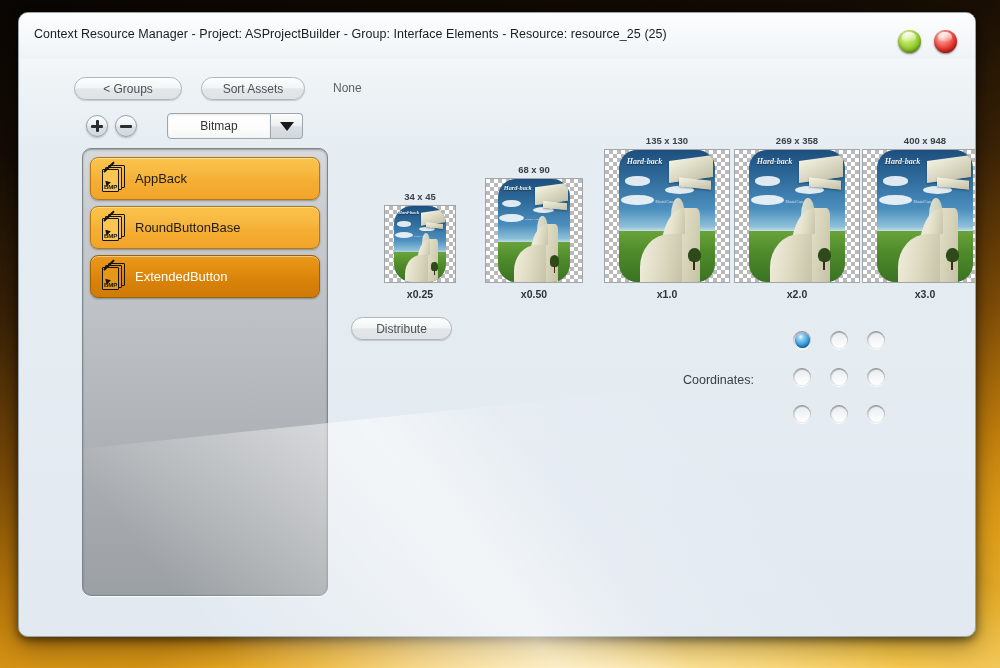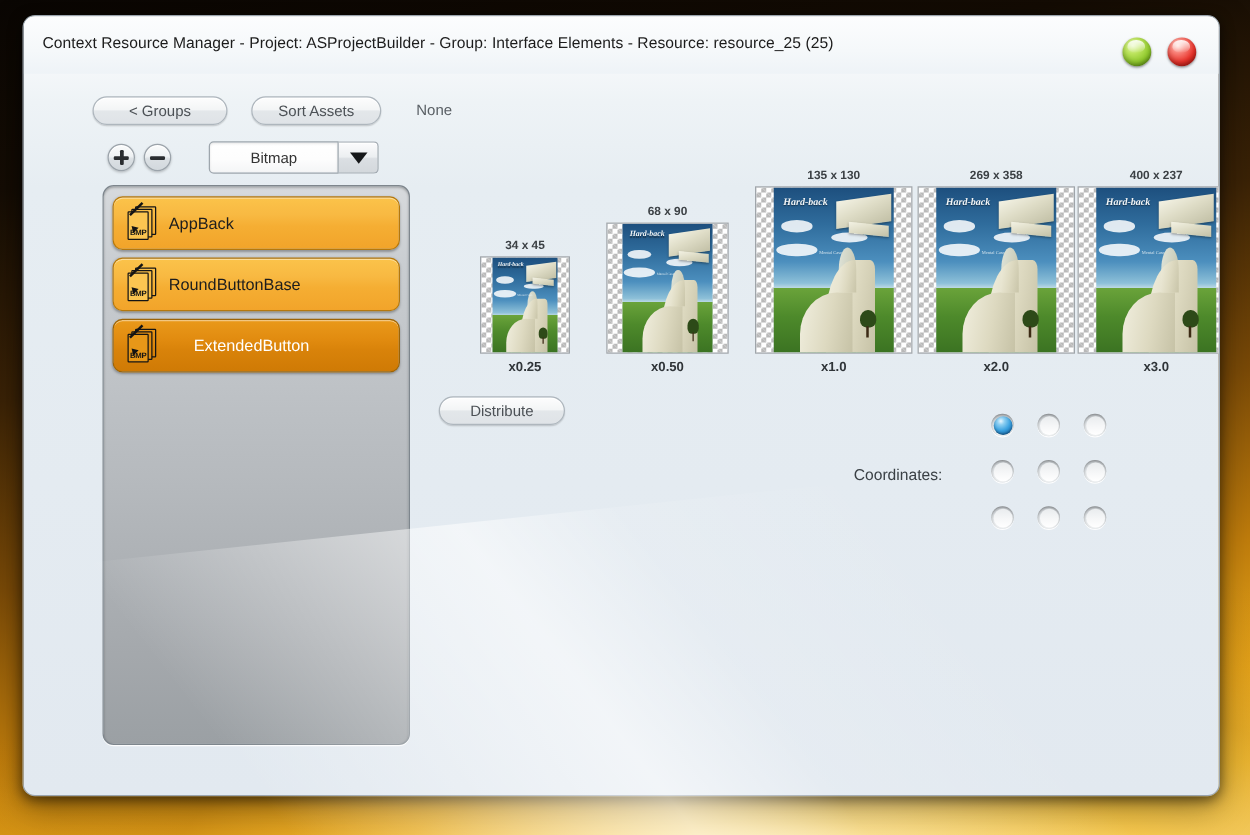--- a/index.html
+++ b/index.html
@@ -197,21 +197,20 @@
     box-shadow: 0 1px 2px rgba(0,0,0,0.30), inset 0 1px 0 rgba(255,255,255,0.45);
   }
   .asset-row.normal {
     background: linear-gradient(180deg, #fbc34a 0%, #f8b942 34%, #f5ae33 56%, #f2a42a 100%);
     color: #1d1d1d;
   }
   .asset-row.selected {
     background: linear-gradient(180deg, #e9991a 0%, #e28c10 36%, #d9830a 58%, #cf7a05 100%);
     color: #ffffff;
     border-color: #9c6407;
-    gap: 20px;
   }
   .asset-label {
     font-size: 13px;
     margin-left: 9px;
     white-space: nowrap;
   }
 
   
   .bmp-icon { position: relative; width: 25px; height: 28px; flex: 0 0 25px; }
   .bmp-icon .sheet {
@@ -280,20 +279,21 @@
     left: 50%; transform: translateX(-50%);
     overflow: hidden;
     background:
       
       linear-gradient(180deg,
          rgba(0,0,0,0) 0%, rgba(0,0,0,0) 61%,
          #6aa33a 61%, #4e8a2b 78%, #3b7322 100%),
       
       linear-gradient(180deg,
          #1d4f7e 0%, #2f6c9c 22%, #4c8fbe 45%, #8dc0d8 58%, #cfe3e8 62%, #cfe3e8 100%);
+    border-radius: 18px;
   }
   .art .cloud {
     position: absolute;
     background: rgba(255,255,255,0.85);
     border-radius: 50%;
     filter: blur(0.6px);
   }
   .art .slab {
     position: absolute;
     background: linear-gradient(160deg, #f3f2e4 0%, #dedcc6 45%, #c2c0a6 100%);
@@ -532,21 +532,21 @@
               <span class="path" style="left:54%;top:36%;width:15%;height:28%;border-radius:50% 50% 0 0;opacity:0.9"></span>
               <span class="tree" style="left:72%;top:74%;width:13%;height:11%"></span>
               <span class="trunk" style="left:77.5%;top:84%;width:2%;height:7%"></span>
               <span class="title" style="font-size:8.0px">Hard-back</span>
               <span class="sub" style="font-size:3.6px">Mental Case</span>
             </div>
           </div>
           <div class="thumb-scale">x2.0</div>
         </div>
         <div class="thumb-cell" style="left: 511px;">
-          <div class="thumb-dims">400 x 237</div>
+          <div class="thumb-dims">400 x 948</div>
           <div class="thumb-box" style="width: 126px; height: 134px;">
             <div class="art" style="width: 96px;">
               <span class="cloud" style="left:6%;top:20%;width:26%;height:7%"></span>
               <span class="cloud" style="left:2%;top:34%;width:34%;height:8%"></span>
               <span class="cloud" style="left:48%;top:27%;width:30%;height:6%"></span>
               <span class="slab" style="left:52%;top:6%;width:46%;height:17%;transform:skewY(-8deg)"></span>
               <span class="slab" style="left:62%;top:22%;width:33%;height:7%;transform:skewY(6deg)"></span>
               <span class="path" style="left:44%;top:44%;width:40%;height:56%;border-radius:60% 10% 0 0"></span>
               <span class="path" style="left:22%;top:64%;width:44%;height:36%;border-radius:70% 0 0 0"></span>
               <span class="path" style="left:54%;top:36%;width:15%;height:28%;border-radius:50% 50% 0 0;opacity:0.9"></span>

